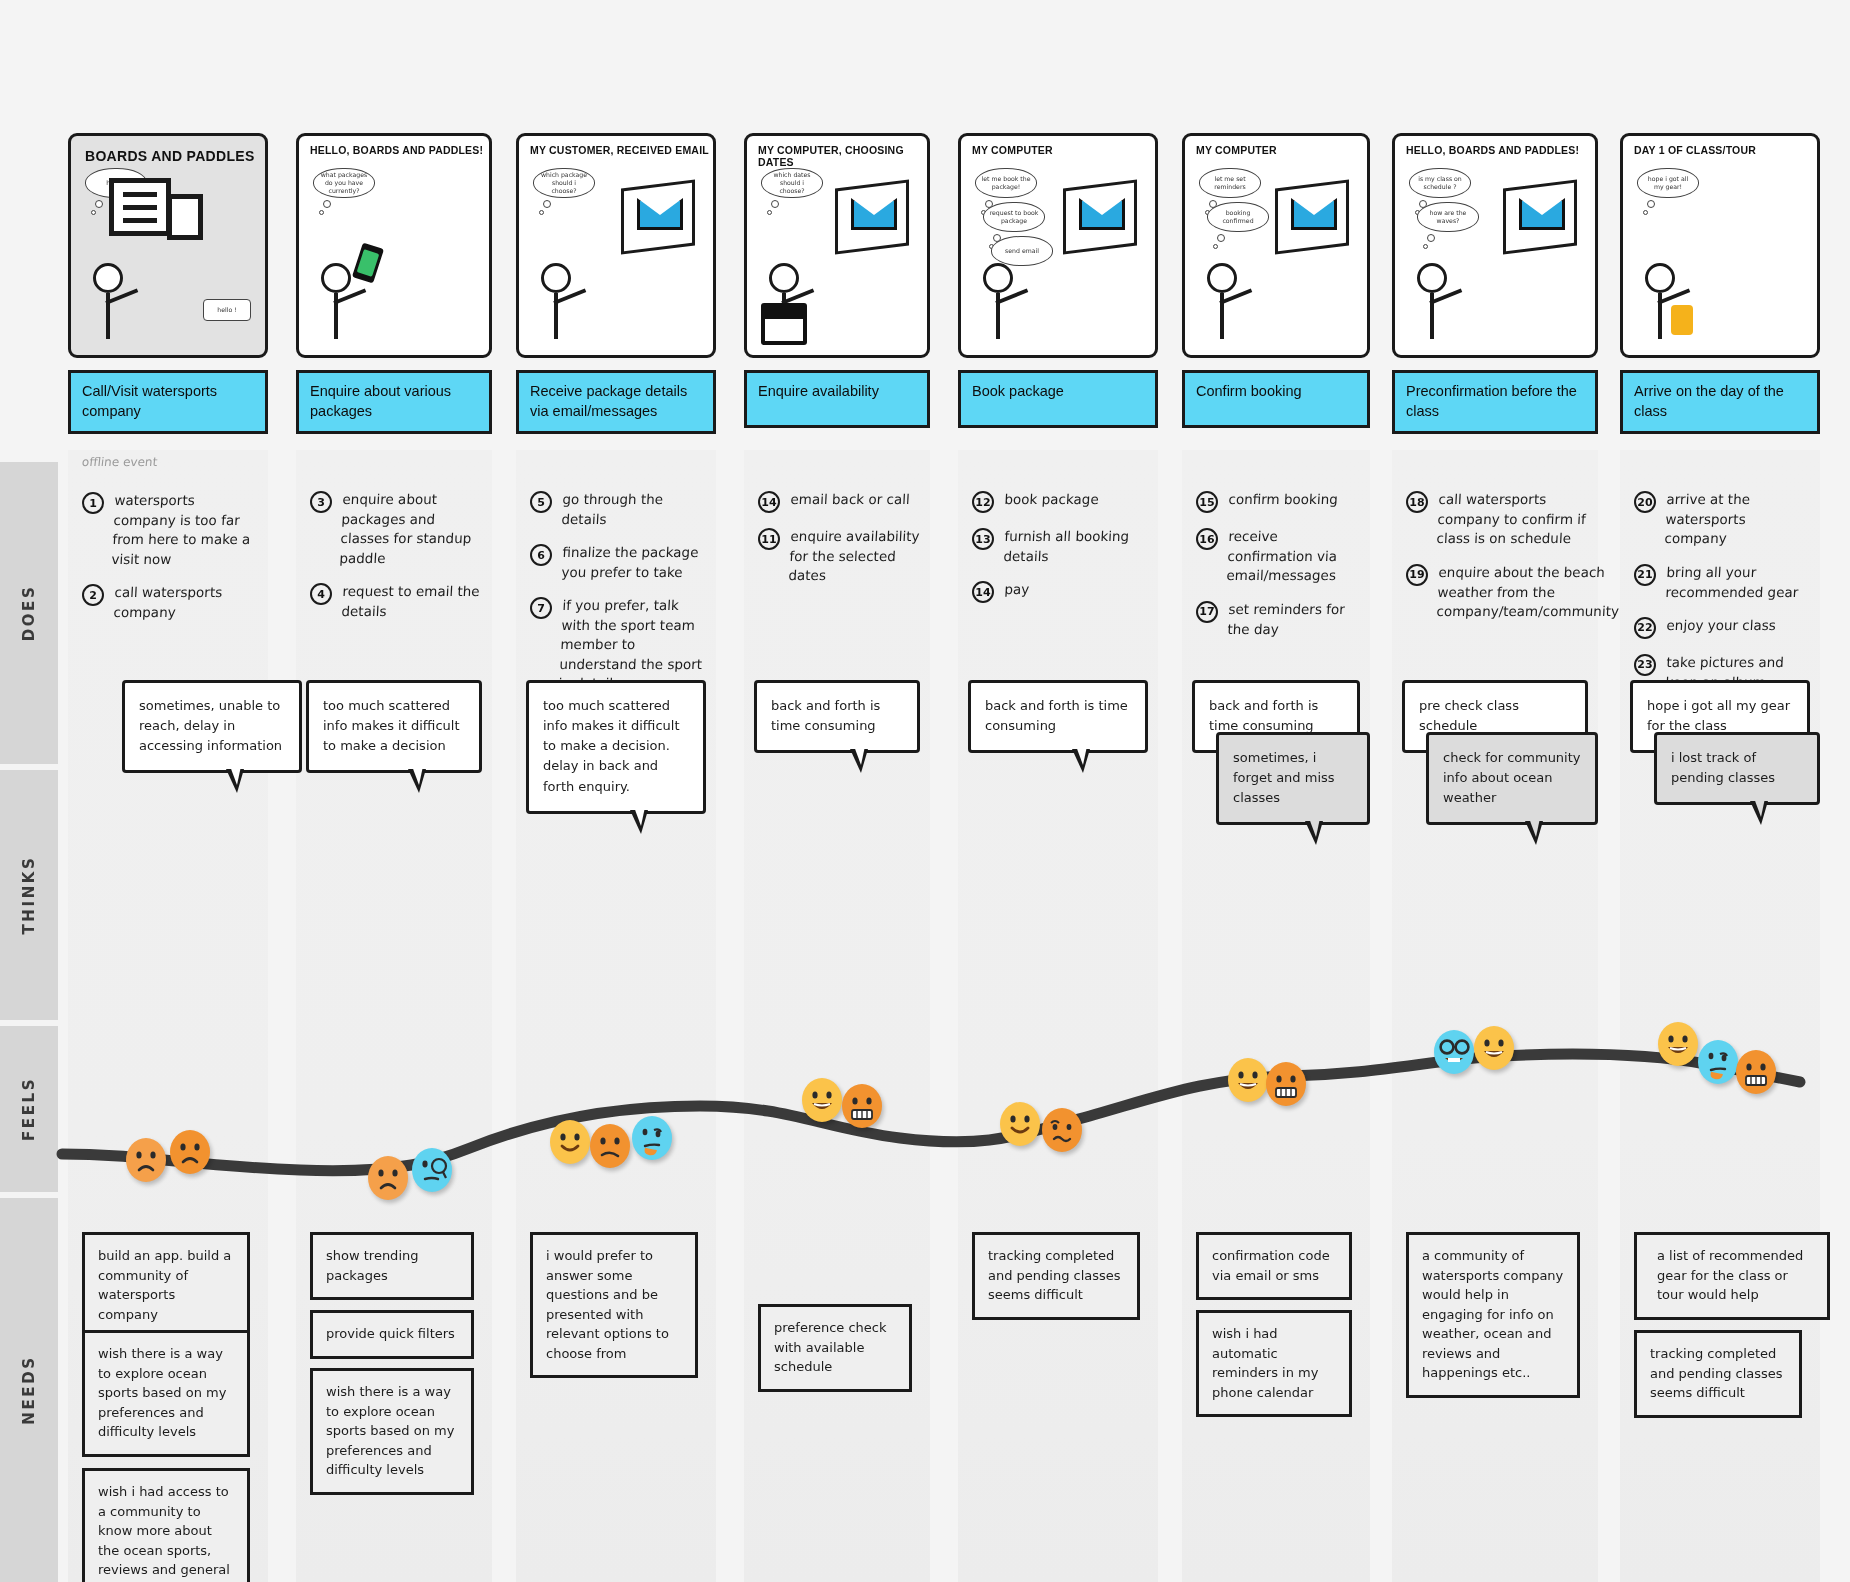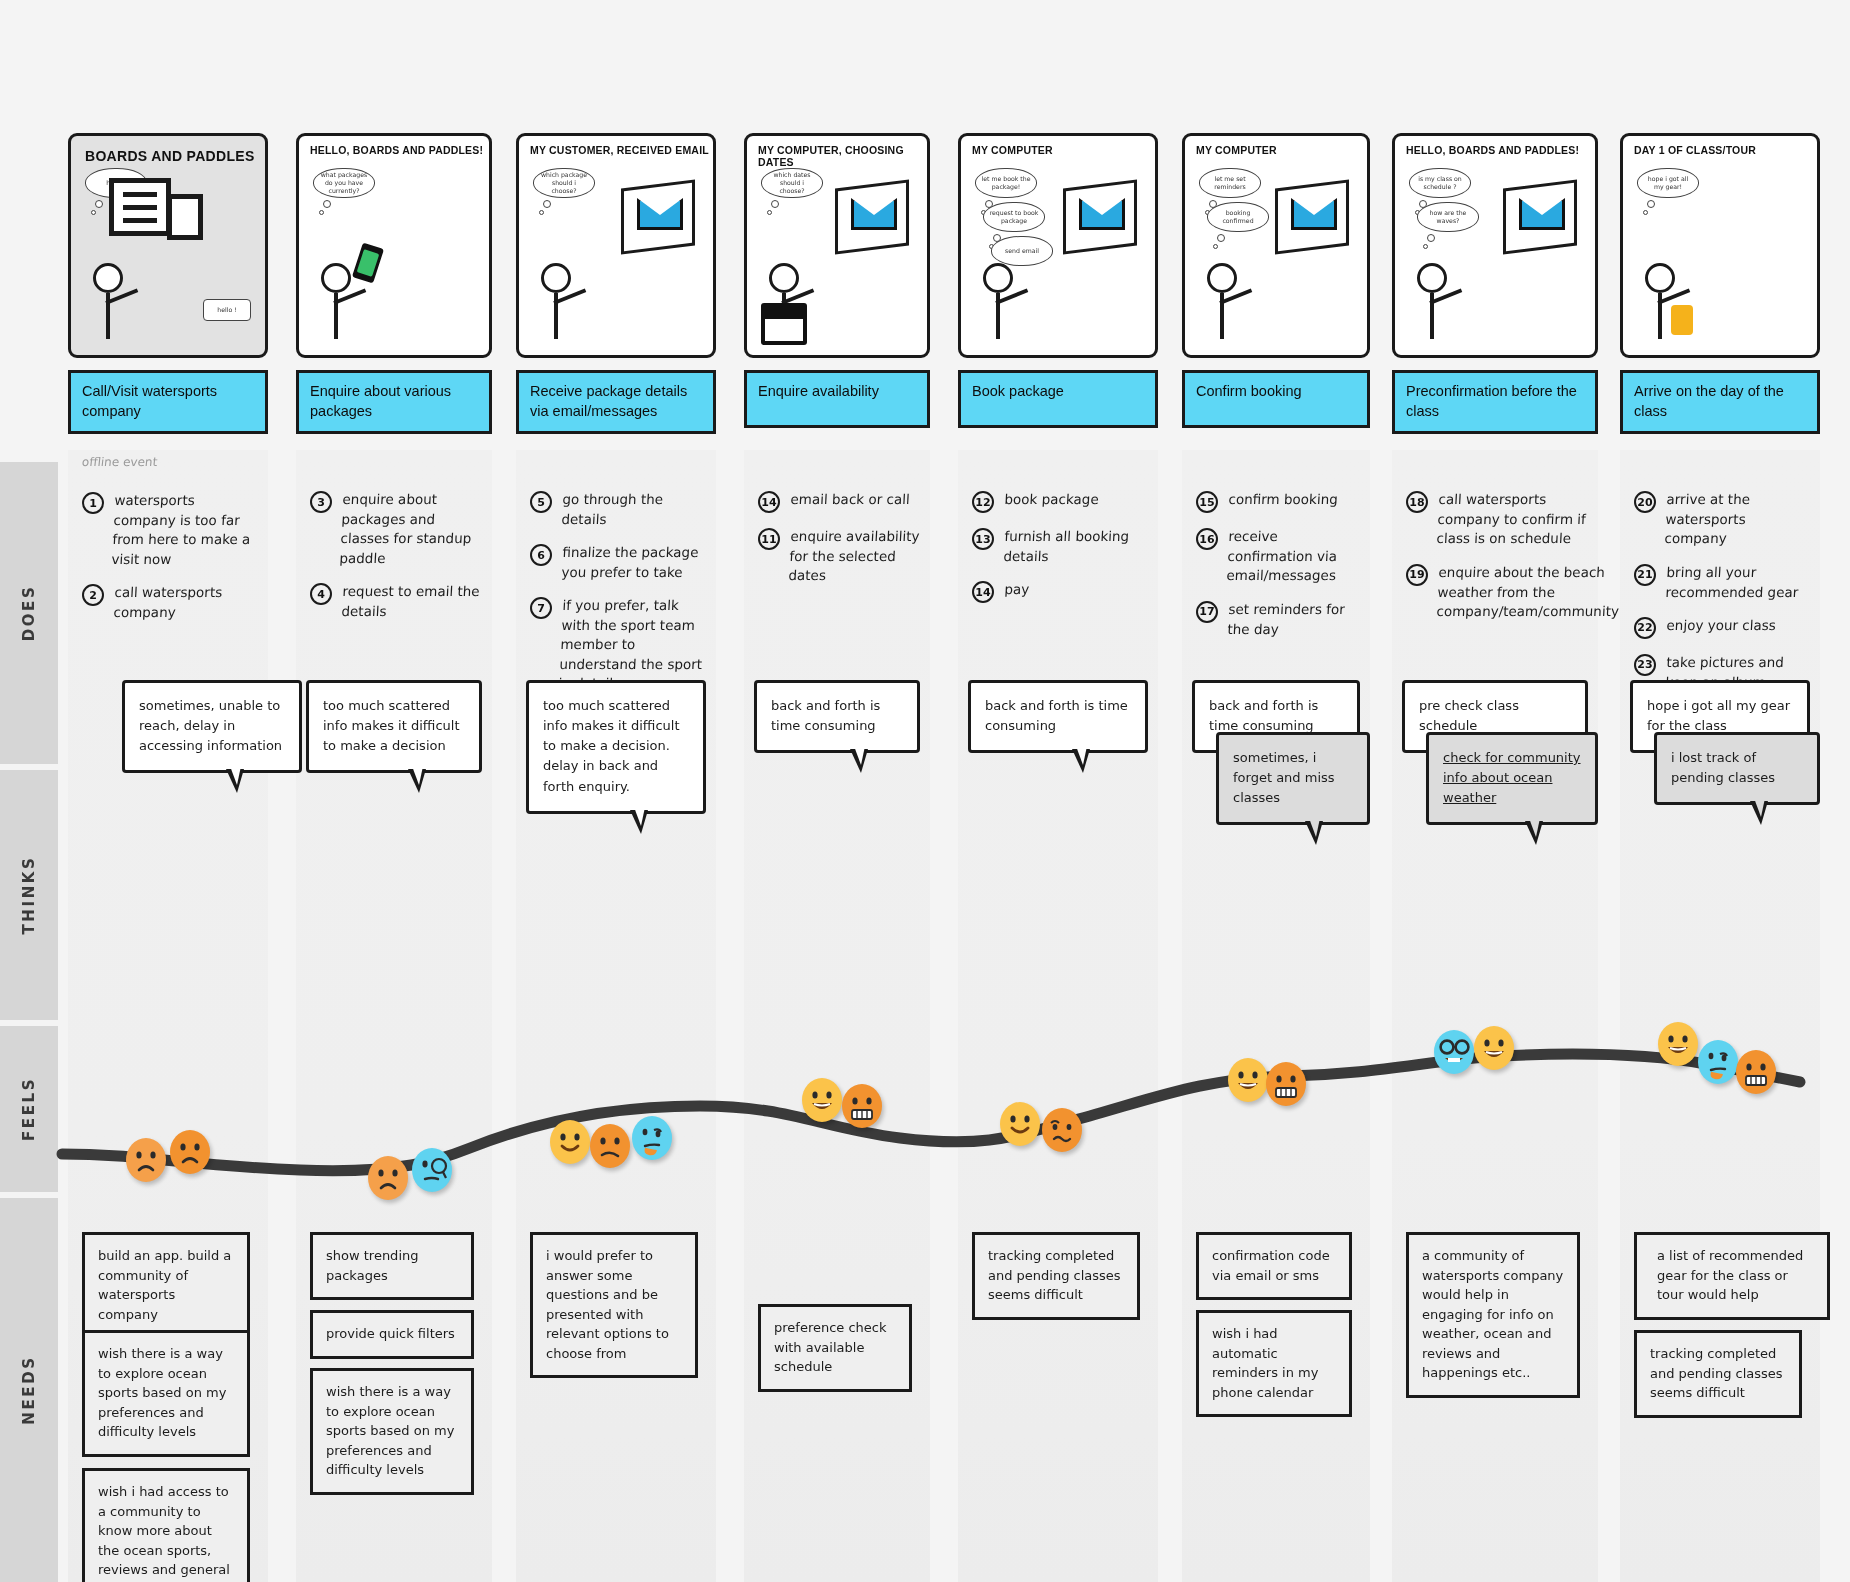--- a/index.html
+++ b/index.html
@@ -392,21 +392,21 @@
           <div class="step">
             <div class="num">18</div>
             <div class="txt">call watersports company to confirm if class is on schedule</div>
           </div>
           <div class="step">
             <div class="num">19</div>
             <div class="txt">enquire about the beach weather from the company/team/community</div>
           </div>
         </div>
         <div class="bubble" style="top: 680px; left: 10px; width: 186px; z-index: 2;"><span>pre check class schedule</span><div class="tail"></div></div>
-        <div class="bubble grey" style="top: 732px; left: 34px; width: 172px; z-index: 3; text-decoration: underline;"><span>check for community info about ocean weather</span><div class="tail"></div></div>
+        <div class="bubble grey" style="top: 732px; left: 34px; width: 172px; z-index: 3;"><span>check for community info about ocean weather</span><div class="tail"></div></div>
         <div class="need" style="top: 1232px; left: 14px; width: 174px;"><span>a community of watersports company would help in engaging for info on weather, ocean and reviews and happenings etc..</span></div>
       </div>
       <div class="col" style="left: 1620px; width: 200px;">
         <div class="colbg"></div>
         <div class="panel">
           <div class="cap">DAY 1 OF CLASS/TOUR</div>
           <div class="thought" style="width: 62px; height: 30px; left: 14px; top: 32px;">hope i got all my gear!</div>
           <div class="dot" style="width: 8px; height: 8px; left: 24px; top: 64px;"></div>
           <div class="dot" style="width: 5px; height: 5px; left: 20px; top: 74px;"></div>
           <div class="fig-head" style="width: 30px; height: 30px; left: 22px; bottom: 62px;"></div>

